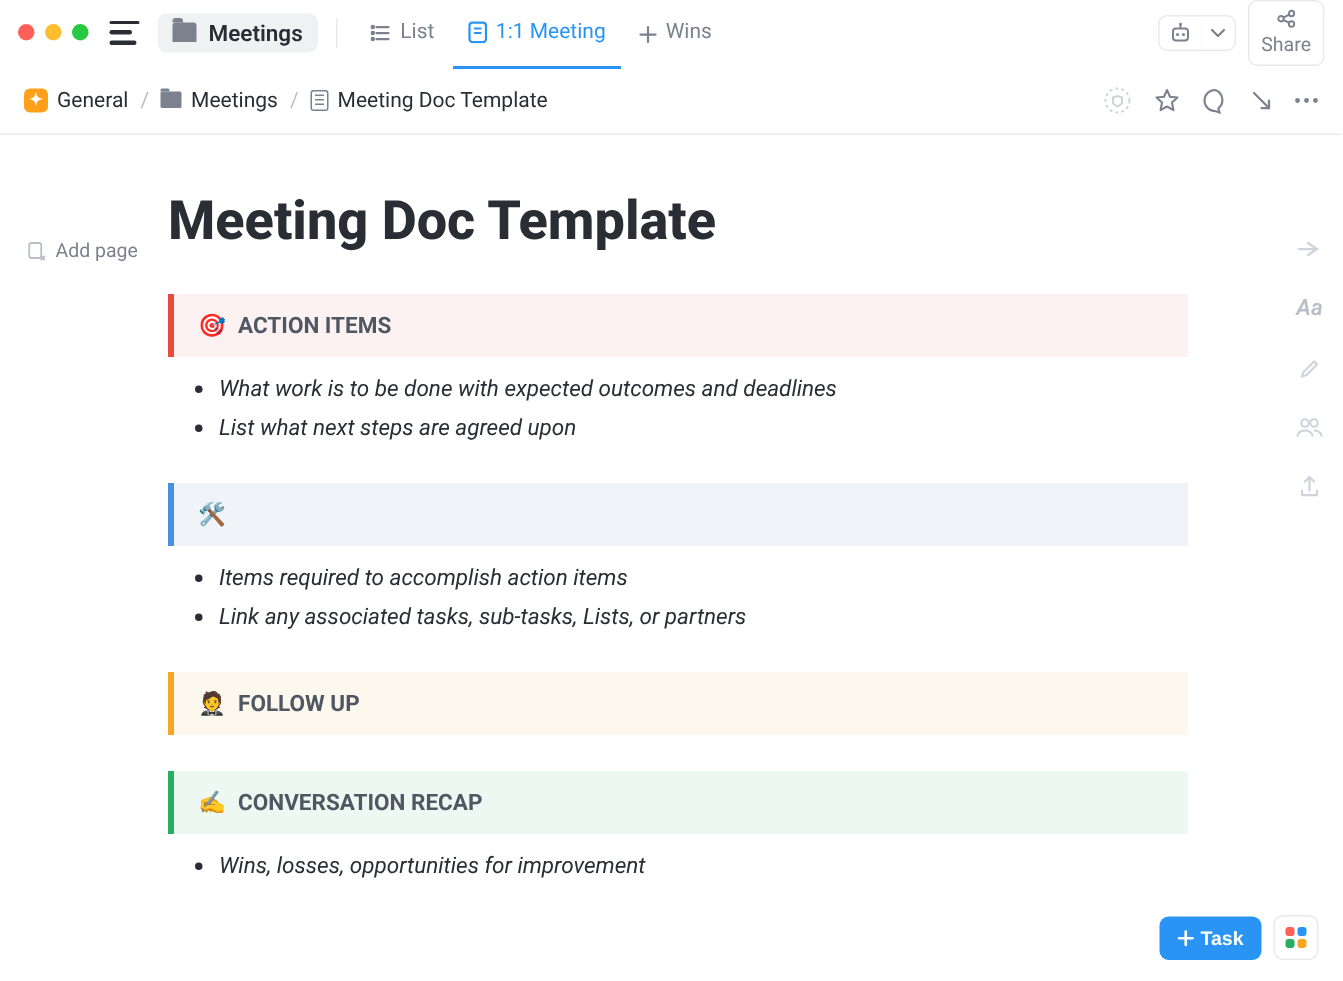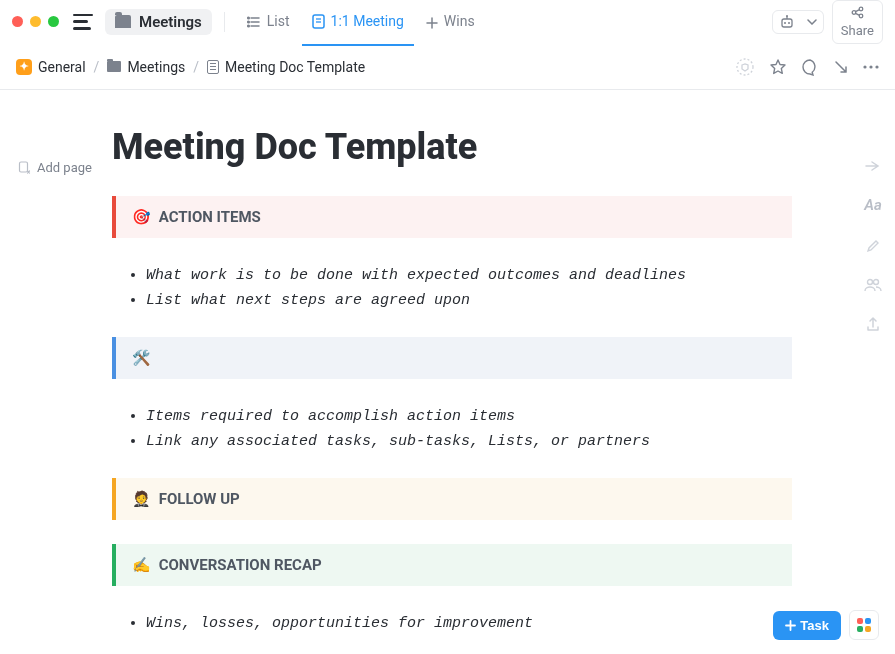--- a/index.html
+++ b/index.html
@@ -59,21 +59,21 @@
 .doc { margin-left: 92px; max-width: 680px; }
 .doc-title { font-size: 36px; font-weight: 800; color:#2a2e34; margin-bottom: 28px; margin-top: 12px;}
 
 .section { margin-bottom: 24px; }
 .section-head { padding: 12px 16px; border-left: 4px solid; font-weight:700; font-size:15px; color:#4f5762; display:flex; align-items:center; gap:8px; border-radius: 0; }
 .section-head.red { border-color:#e84b3c; background:#fdf2f2; }
 .section-head.blue { border-color:#4a90e2; background:#f0f3f8; }
 .section-head.yellow { border-color:#f5a623; background:#fdf8ee; }
 .section-head.green { border-color:#27ae60; background:#eef8f2; }
 
-.section ul { list-style: disc; margin: 25px 0 0 34px; font-family: Liberation Mono, monospace; }
+.section ul { list-style: disc; margin: 8px 0 0 34px; }
 .section li { font-style: italic; color:#2a2e34; font-size:15px; padding: 4px 0; }
 
 
 .rail { width: 44px; display:flex; flex-direction:column; align-items:center; gap:24px; padding-top: 70px; color:#b9bec7; }
 .rail .ric { cursor:pointer; }
 
 
 .bottom-actions { position:absolute; bottom:14px; right:16px; display:flex; gap:8px; align-items:center;}
 .task-btn { background:#2a94f4; color:#fff; border:none; padding:7px 12px; border-radius:6px; font-size:13px; font-weight:600; display:flex; align-items:center; gap:4px; cursor:pointer;}
 .apps-btn { width:30px; height:30px; border:1px solid #e8eaed; border-radius:6px; display:flex; align-items:center; justify-content:center; cursor:pointer; background:#fff;}

